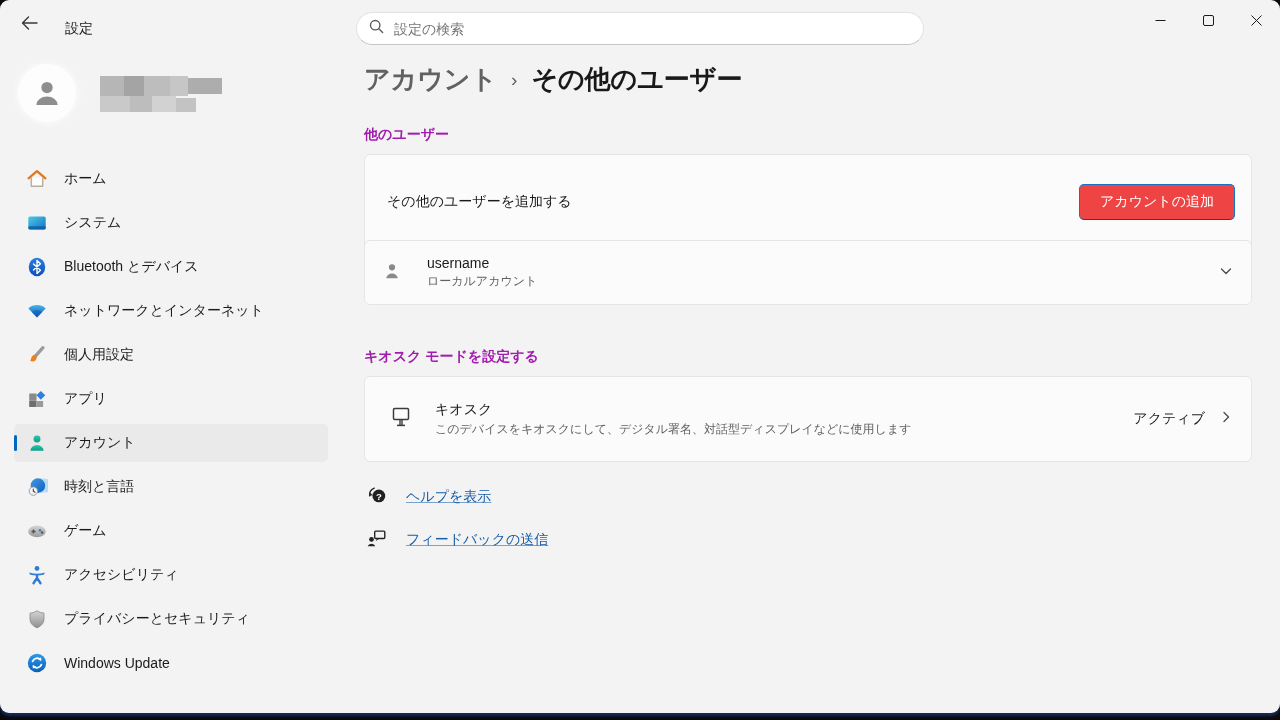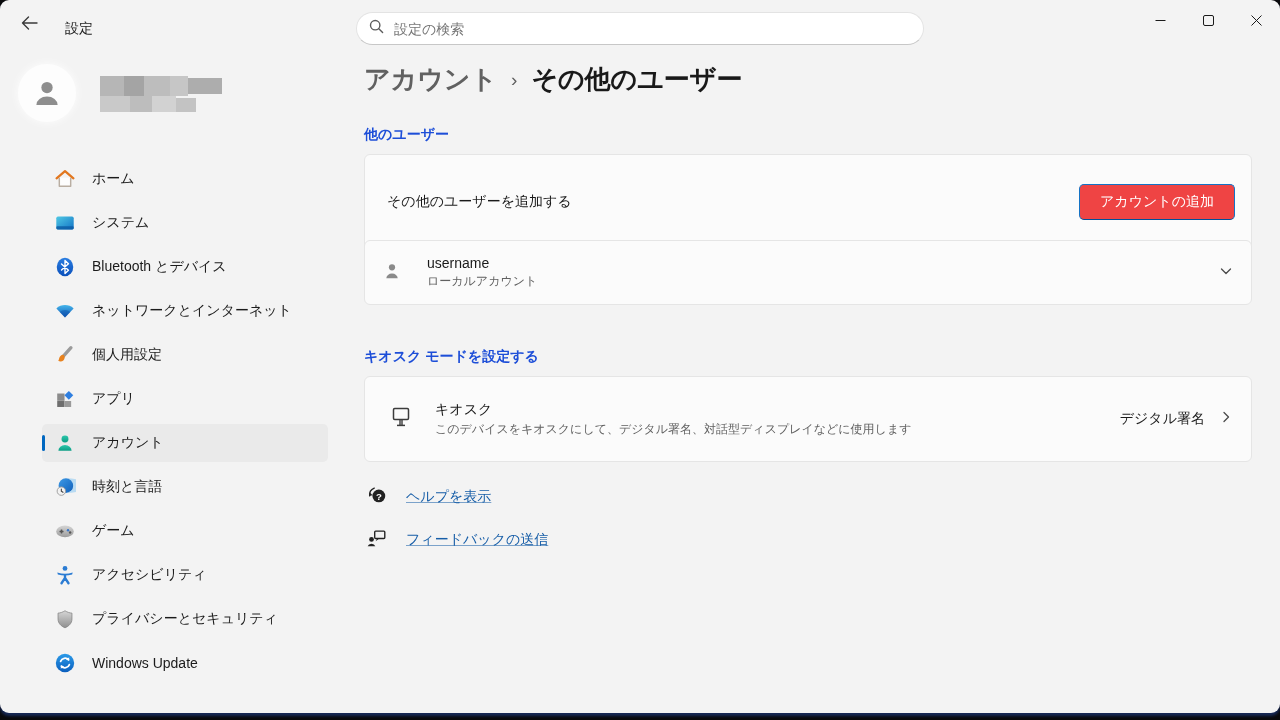--- a/index.html
+++ b/index.html
@@ -25,37 +25,37 @@
              display:flex; align-items:center; justify-content:center; color:#1a1a1a; }
 
   
   .sidebar { position:absolute; left:0; top:48px; width:348px; bottom:0; }
   .user-block { position:absolute; left:18px; top:16px; display:flex; align-items:center; }
   .avatar { width:58px; height:58px; border-radius:50%; background:#fdfdfd; display:flex;
             align-items:center; justify-content:center; box-shadow:0 0 10px rgba(255,255,255,.9); }
   .redacted { position:relative; width:122px; height:38px; margin-left:24px; }
   .redacted div { position:absolute; }
 
-  .nav { position:absolute; left:0; right:6px; top:112px;padding-left:28px; }
+  .nav { position:absolute; left:0; right:6px; top:112px; }
   .nav-item { position:relative; height:38px; margin:0 14px 6px 14px; border-radius:5px;
               display:flex; align-items:center; padding:0 12px; gap:16px; cursor:pointer;
               font-size:14px; color:#1b1b1b; }
   .nav-item.selected { background:#eaeaea; }
   .nav-item.selected::before { content:""; position:absolute; left:0; top:11px; width:3px; height:16px;
                                border-radius:2px; background:#0067c0; }
   .nav-icon { width:22px; height:22px; flex:0 0 22px; display:flex; align-items:center; justify-content:center; }
 
   
   .main { position:absolute; left:364px; top:48px; right:0; bottom:0; }
   .breadcrumb { position:absolute; left:0; top:14px; display:flex; align-items:baseline; gap:14px; }
   .crumb-parent { font-size:26px; font-weight:700; color:#616161; cursor:pointer; }
   .crumb-sep { font-size:19px; color:#5f5f5f; position:relative; top:-2px; }
   .crumb-current { font-size:26px; font-weight:700; color:#191919; }
 
-  .section-label { position:absolute; font-size:14px; font-weight:700; color:#1d4ed8; }
+  .section-label { position:absolute; font-size:14px; font-weight:700; color:#a21caf; }
 
   .card { position:absolute; left:0; width:888px; background:#fbfbfb; border:1px solid #e5e5e5;
           border-radius:6px; display:flex; align-items:center; }
   .card-add { top:106px; height:96px; padding:0 16px 0 22px; }
   .card-add .row-label { font-size:14px; }
   .accent-btn { margin-left:auto; background:#ef4444; color:#fff; border:1px solid #1473c5; border-bottom-color:#00509a;
                 font-size:14px; font-family:inherit; padding:0 20px; height:36px; border-radius:5px; cursor:pointer; }
 
   .card-user { top:192px; height:65px; padding:0 18px 0 16px; cursor:pointer; }
   .card-user .texts { margin-left:24px; }
@@ -362,21 +362,21 @@
             <line x1="11" y1="14.5" x2="11" y2="20" stroke="#3c3c3c" stroke-width="1.4"></line>
             <line x1="13" y1="14.5" x2="13" y2="20" stroke="#3c3c3c" stroke-width="1.4"></line>
             <line x1="8" y1="20.4" x2="16" y2="20.4" stroke="#3c3c3c" stroke-width="1.5"></line>
           </svg>
       </span>
       <div class="texts">
         <div class="title-14">キオスク</div>
         <div class="sub-12">このデバイスをキオスクにして、デジタル署名、対話型ディスプレイなどに使用します</div>
       </div>
       <div class="kiosk-right">
-        <span class="status-text">デジタル署名</span>
+        <span class="status-text">アクティブ</span>
         <span>
           <svg width="14" height="14" viewBox="0 0 14 14">
               <path d="M5 2.5 L9.5 7 L5 11.5" fill="none" stroke="#4a4a4a" stroke-width="1.3" stroke-linecap="round" stroke-linejoin="round"></path>
             </svg>
         </span>
       </div>
     </div>
 
     <div class="links">
       <div class="link-row">

